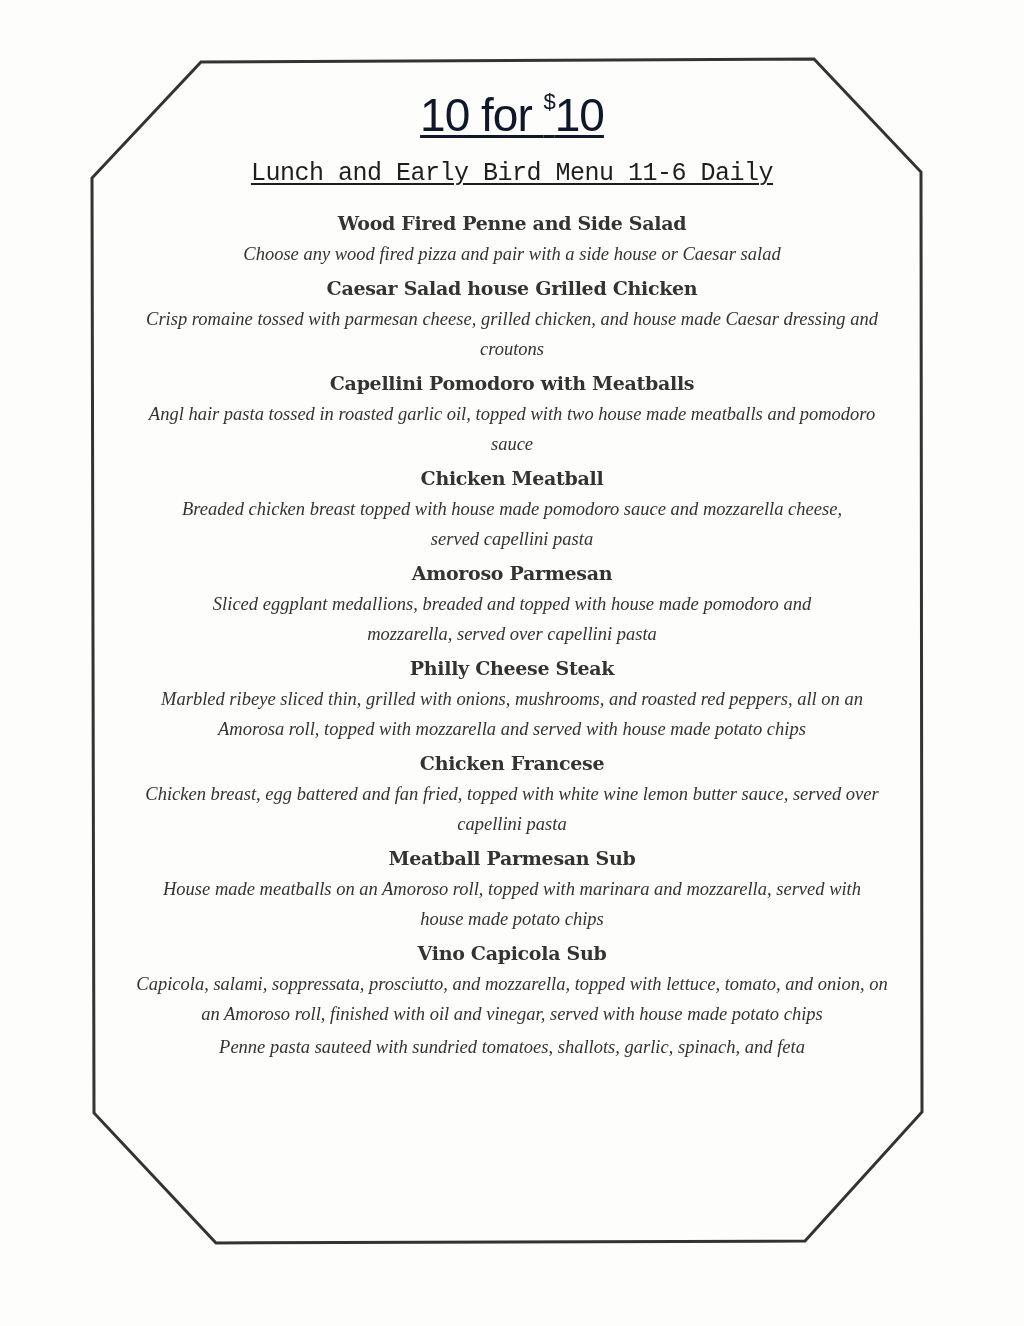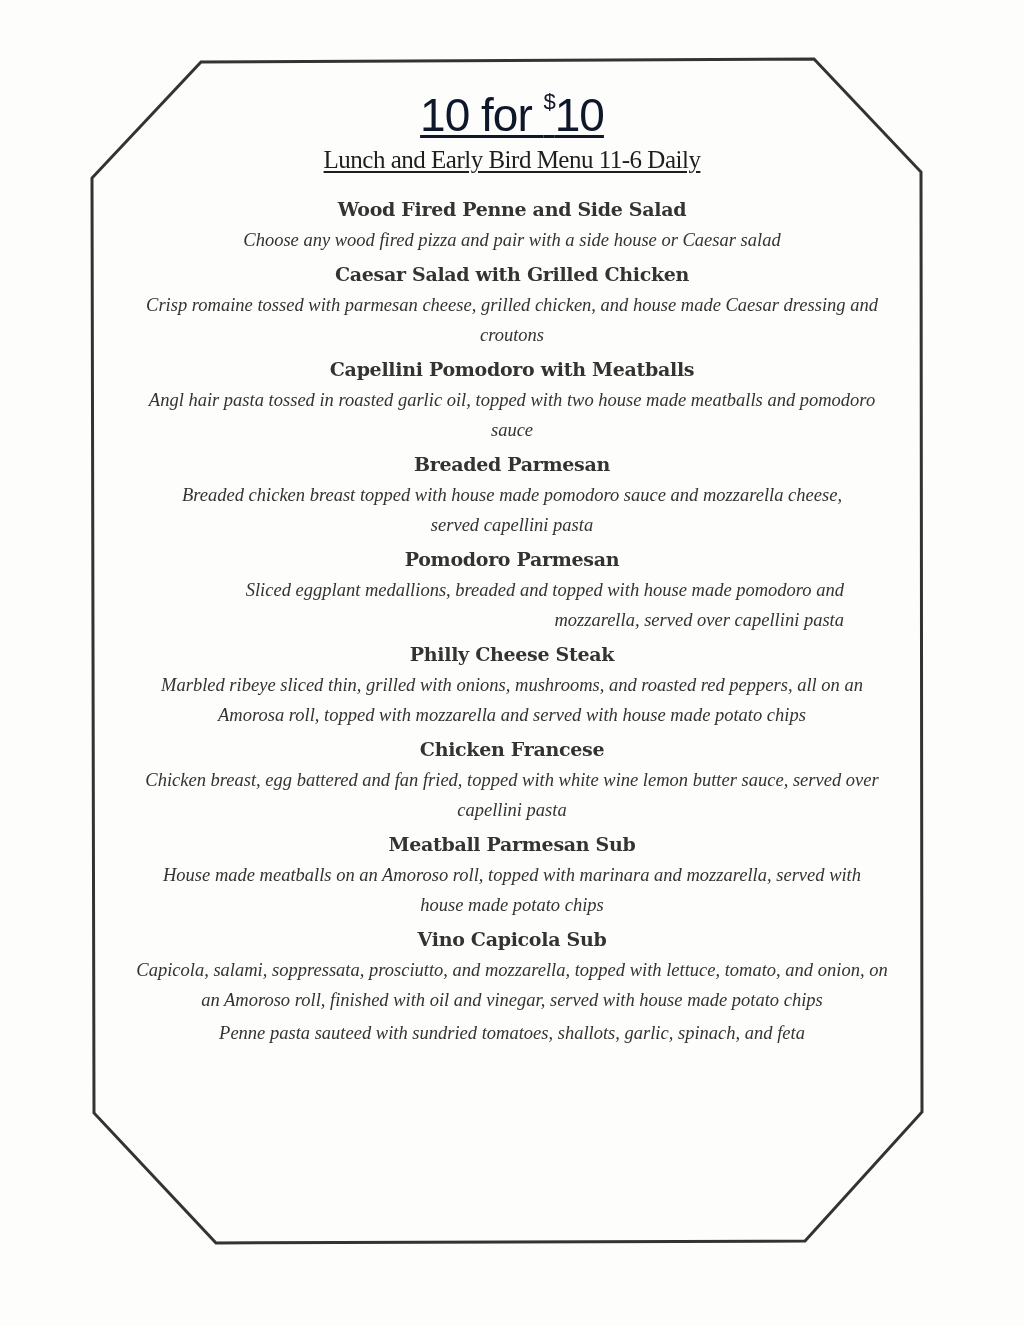--- a/index.html
+++ b/index.html
@@ -28,24 +28,24 @@
     letter-spacing: -1px;
     line-height: 60px;
     margin: 0;
     color: #0f172a;
     text-decoration: underline;
     text-decoration-thickness: 3px;
     text-underline-offset: 4px;
   }
   .title sup { font-size: 22px; vertical-align: 22px; }
   .subtitle {
-    font-family: Liberation Serif, serif;
+    font-family: Liberation Mono, monospace;
     font-size: 25px;
     line-height: 30px;
-    margin: 0 0 18px 0;
+    margin: 14px 0 18px 0;
     color: #1e1e1e;
     text-decoration: underline;
     text-decoration-thickness: 2px;
     text-underline-offset: 3px;
     letter-spacing: -0.5px;
   }
   .item { margin: 0; }
   .item-name {
     font-family: "DejaVu Serif", serif;
     font-weight: bold;
@@ -72,34 +72,34 @@
 
 <div class="content">
   <h1 class="title"><span>10 for </span><sup>$</sup><span>10</span></h1>
   <div class="subtitle">Lunch and Early Bird Menu 11-6 Daily</div>
 
   <div class="item">
     <div class="item-name">Wood Fired Penne and Side Salad</div>
     <div class="item-desc">Choose any wood fired pizza and pair with a side house or Caesar salad</div>
   </div>
   <div class="item">
-    <div class="item-name">Caesar Salad with Grilled Chicken</div>
+    <div class="item-name">Caesar Salad house Grilled Chicken</div>
     <div class="item-desc" style="padding:0 10px;">Crisp romaine tossed with parmesan cheese, grilled chicken, and house made Caesar dressing and croutons</div>
   </div>
   <div class="item">
     <div class="item-name">Capellini Pomodoro with Meatballs</div>
     <div class="item-desc">Angl hair pasta tossed in roasted garlic oil, topped with two house made meatballs and pomodoro sauce</div>
   </div>
   <div class="item">
-    <div class="item-name">Breaded Parmesan</div>
+    <div class="item-name">Chicken Meatball</div>
     <div class="item-desc" style="padding:0 30px;">Breaded chicken breast topped with house made pomodoro sauce and mozzarella cheese, served capellini pasta</div>
   </div>
   <div class="item">
-    <div class="item-name">Pomodoro Parmesan</div>
-    <div class="item-desc" style="padding:0 50px;text-align:right;">Sliced eggplant medallions, breaded and topped with house made pomodoro and mozzarella, served over capellini pasta</div>
+    <div class="item-name">Amoroso Parmesan</div>
+    <div class="item-desc" style="padding:0 50px;">Sliced eggplant medallions, breaded and topped with house made pomodoro and mozzarella, served over capellini pasta</div>
   </div>
   <div class="item">
     <div class="item-name">Philly Cheese Steak</div>
     <div class="item-desc">Marbled ribeye sliced thin, grilled with onions, mushrooms, and roasted red peppers, all on an Amorosa roll, topped with mozzarella and served with house made potato chips</div>
   </div>
   <div class="item">
     <div class="item-name">Chicken Francese</div>
     <div class="item-desc">Chicken breast, egg battered and fan fried, topped with white wine lemon butter sauce, served over capellini pasta</div>
   </div>
   <div class="item">

